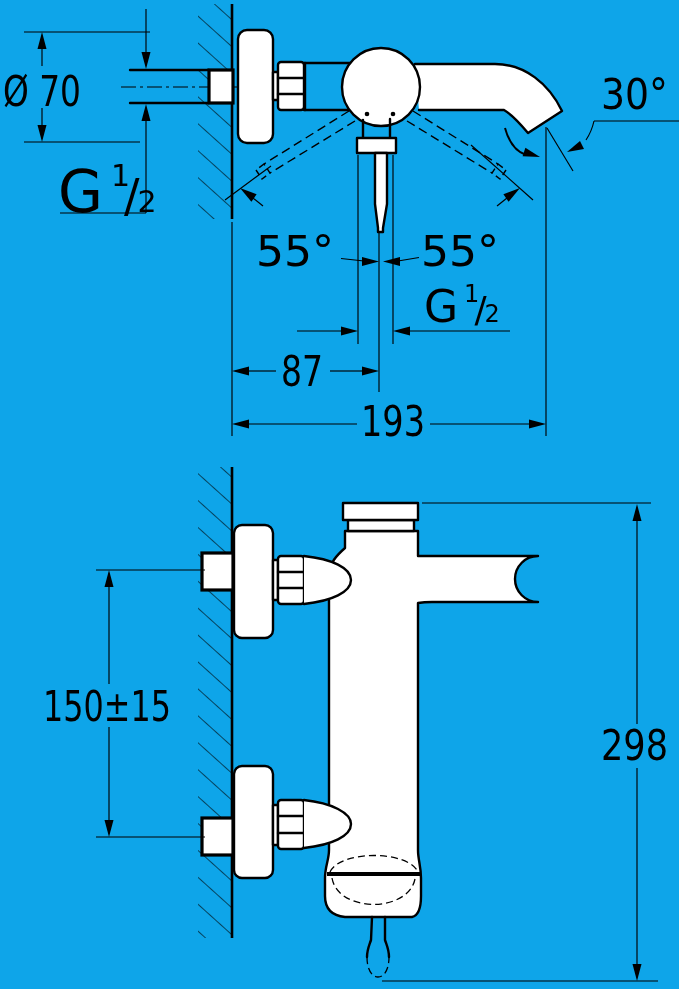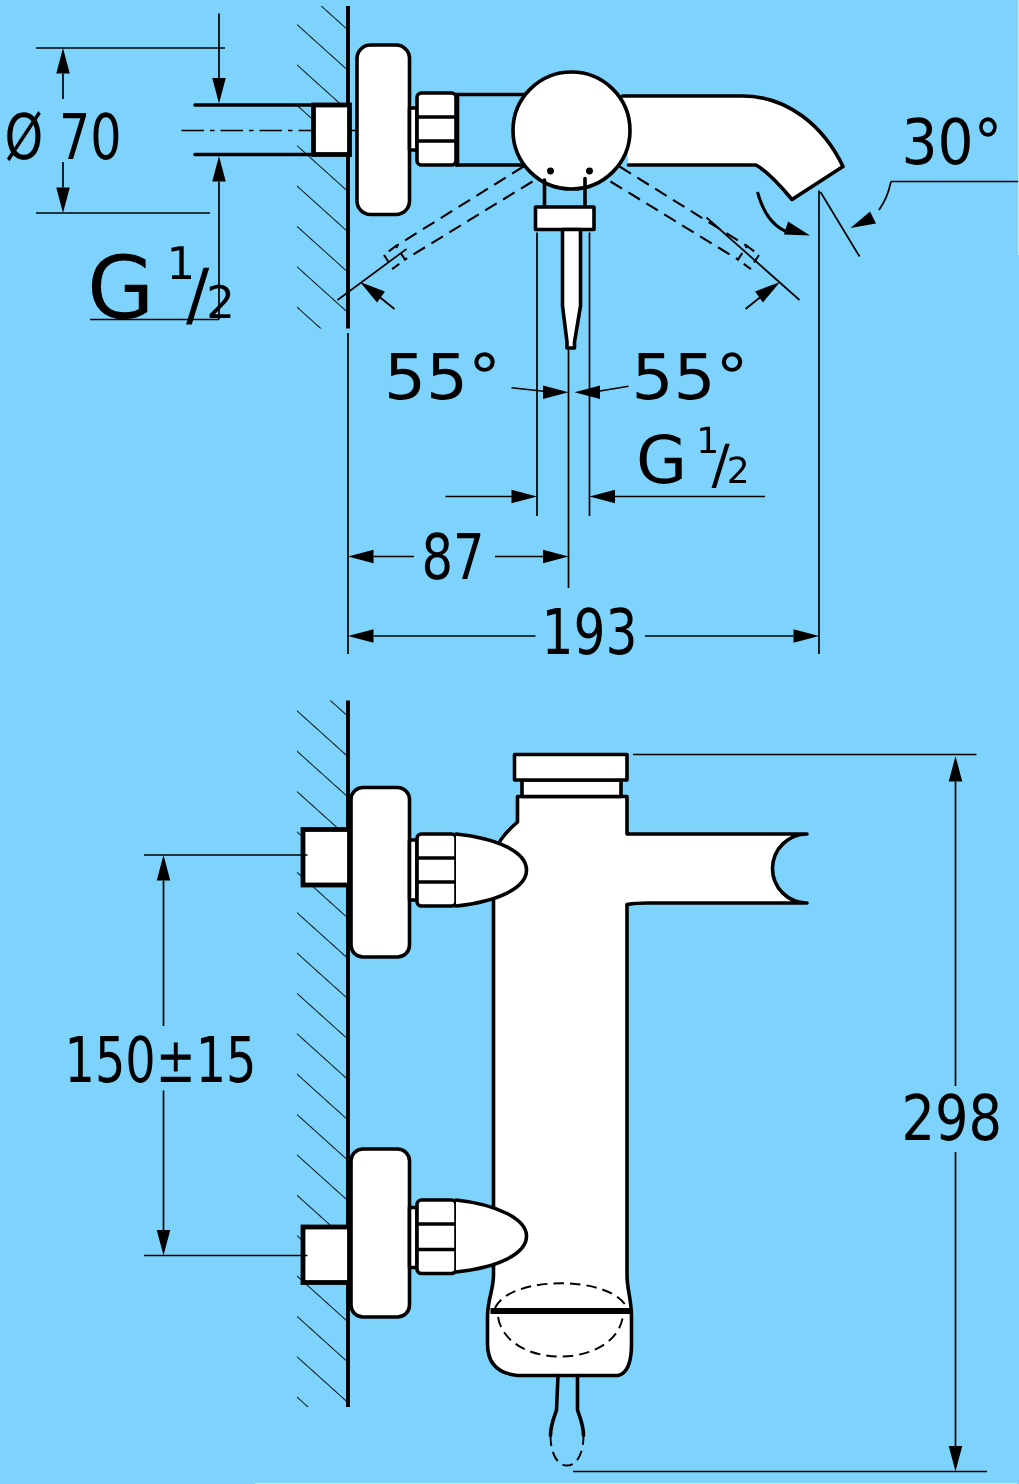--- a/index.html
+++ b/index.html
@@ -1,16 +1,16 @@
 <!DOCTYPE html>
 <html><head>
 <meta charset="utf-8">
 <style>
   html,body{margin:0;padding:0;background:#fff;}
-  .page{width:679px;height:989px;background:#7dd3fc;position:relative;font-family:"DejaVu Sans",sans-serif;text-align:center;}
+  .page{width:679px;height:989px;background:#0ea5e9;position:relative;font-family:"DejaVu Sans",sans-serif;text-align:center;}
   svg{display:block;}
   .outline{fill:#fff;stroke:#000;stroke-width:2.4;stroke-linejoin:round;stroke-linecap:round;}
   .outline-nf{fill:none;stroke:#000;stroke-width:2.4;stroke-linejoin:round;stroke-linecap:round;}
   .thickline{fill:#fff;stroke:#000;stroke-width:3.2;stroke-linejoin:miter;}
   .thin{fill:none;stroke:#000;stroke-width:1.15;}
   .dashlev{fill:none;stroke:#000;stroke-width:1.4;stroke-dasharray:9 5;}
   .cdash{fill:none;stroke:#000;stroke-width:1.1;stroke-dasharray:15 4 3 4;}
   .softdash{fill:none;stroke:#000;stroke-width:1.3;stroke-dasharray:7 4;}
   .arrow{fill:#000;stroke:none;}
   .dim{fill:#000;font-family:"DejaVu Sans",sans-serif;}

